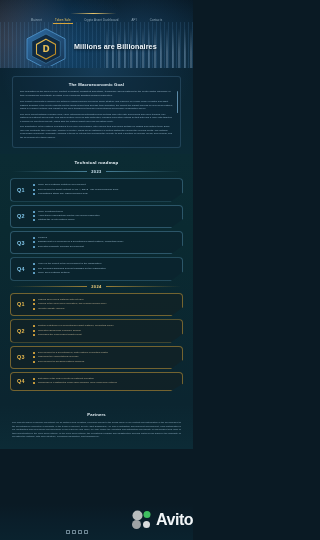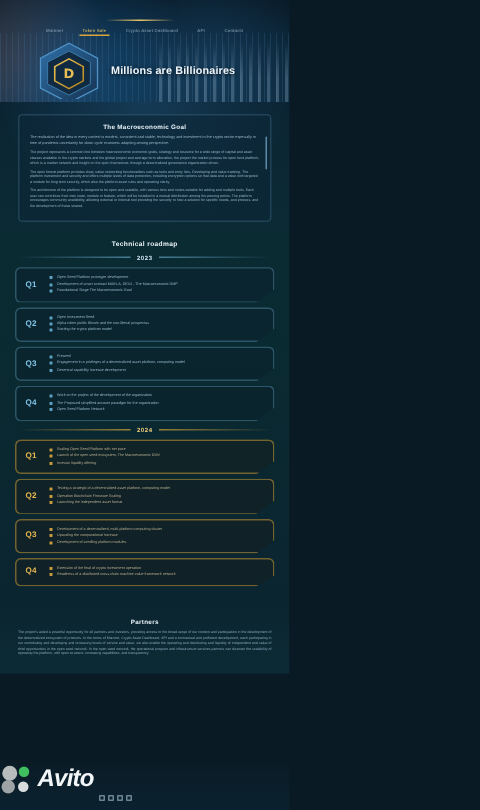--- a/index.html
+++ b/index.html
@@ -161,21 +161,21 @@
   .partners-title {
     text-align:center; font-size:4.2px; font-weight:bold; color:#e8f2f8;
     letter-spacing:.2px; margin-bottom:4px;
   }
   .partners-body { font-size:2.35px; color:#8aa9bc; line-height:1.55; text-align:justify; }
 
   
   .footer-wm {
     position:absolute; left:0; right:0; bottom:0; height:36px;
     background:linear-gradient(180deg,rgba(12,38,50,.0),rgba(10,30,42,.9) 40%,#0a222e);
-    display:flex; align-items:center; justify-content:flex-start; gap:4px;font-style:italic;
+    display:flex; align-items:center; justify-content:flex-end; gap:4px;
   }
   .wm-inner { display:flex; align-items:center; gap:3px; transform:translateY(-2px); }
   .wm-logo { position:relative; width:22px; height:20px; }
   .wm-text { font-size:16px; font-weight:bold; color:#f2f6f8; letter-spacing:-.5px; }
   .wm-dots { position:absolute; left:66px; bottom:6px; display:flex; gap:2px; }
   .wm-dots span {
     width:4px; height:4px; border:.8px solid #6d8694; border-radius:.6px;
     display:block;
   }
 </style>

